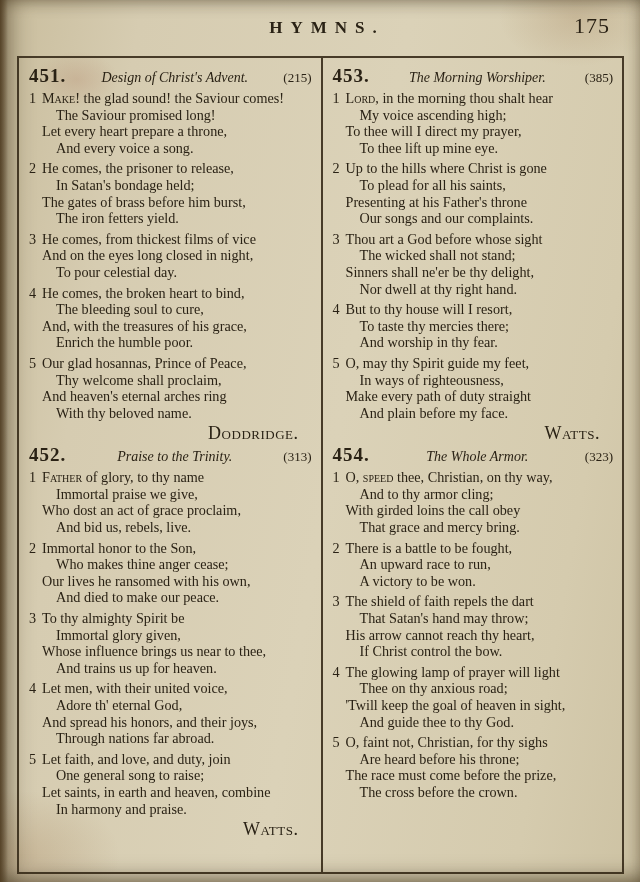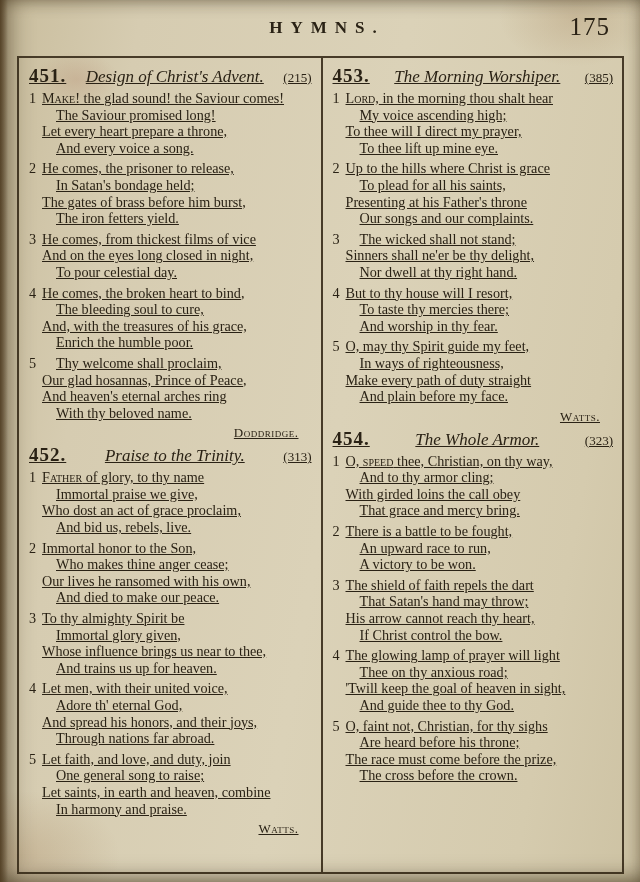--- a/index.html
+++ b/index.html
@@ -28,43 +28,43 @@
   }
   .edge {
     position:absolute; left:0; top:0; bottom:0; width:8px; z-index:6;
     background:linear-gradient(90deg, rgba(78,59,32,.85), rgba(78,59,32,0));
   }
   .header { position:absolute; top:13px; left:44px; right:30px; height:32px; }
   .header-title {
     text-align:center; font-size:17px; font-weight:bold;
     letter-spacing:8px; padding-top:5px; color:var(--ink,#2a2215);
   }
-  .page-num { position:absolute; right:0; top:0; font-size:25px; letter-spacing:1px; }
+  .page-num { position:absolute; right:0; top:0; font-size:22px; letter-spacing:1px; }
   .frame {
     position:absolute; top:56px; left:17px; right:16px; bottom:8px;
     border:2px solid var(--rule,#473b28);
     display:flex; background:transparent;
   }
-  .col { flex:1 1 50%; padding:5px 6px 20px 8px; overflow:hidden;text-decoration:underline; }
+  .col { flex:1 1 50%; padding:5px 6px 20px 8px; overflow:hidden; }
   .col-right { border-left:2px solid var(--rule,#473b28); }
 
   .hymn-head { display:flex; align-items:baseline; margin:2px 0 3px; }
   .hymn-number { font-size:19px; font-weight:bold; letter-spacing:1px; padding-left:2px; }
-  .hymn-title { flex:1; text-align:center; font-style:italic; font-size:17px; }
+  .hymn-title { flex:1; text-align:center; font-style:italic; font-size:14px; }
   .hymn-meter { font-size:13px; padding-right:3px; }
 
   .verse { position:relative; margin-bottom:4px; }
   .vnum { position:absolute; left:2px; top:0; font-size:14.2px; line-height:16.6px; }
   .line { padding-left:15px; font-size:14.2px; line-height:16.6px; white-space:nowrap; }
   .line.indent { padding-left:29px; }
   .sc { font-variant:small-caps; }
 
   .author {
     text-align:right; font-variant:small-caps; letter-spacing:.5px;
-    font-size:13px; line-height:16px; padding-right:16px; margin:0 0 3px;
+    font-size:18px; line-height:16px; padding-right:16px; margin:0 0 3px;
   }
 </style>
 </head>
 <body>
 
 <div class="page">
   <div class="edge"></div>
 
   <div class="header">
     <div class="header-title">HYMNS.</div>
@@ -101,22 +101,22 @@
           </div>
           <div class="verse">
             <span class="vnum">4</span>
             <div class="line">He comes, the broken heart to bind,</div>
             <div class="line indent">The bleeding soul to cure,</div>
             <div class="line">And, with the treasures of his grace,</div>
             <div class="line indent">Enrich the humble poor.</div>
           </div>
           <div class="verse">
             <span class="vnum">5</span>
+            <div class="line">Our glad hosannas, Prince of Peace,</div>
             <div class="line indent">Thy welcome shall proclaim,</div>
-            <div class="line">Our glad hosannas, Prince of Peace,</div>
             <div class="line">And heaven's eternal arches ring</div>
             <div class="line indent">With thy beloved name.</div>
           </div>
           <div class="author">Doddridge.</div>
         </section>
         <section class="hymn">
           <div class="hymn-head">
             <span class="hymn-number">452.</span>
             <span class="hymn-title">Praise to the Trinity.</span>
             <span class="hymn-meter">(313)</span>
@@ -168,27 +168,28 @@
           </div>
           <div class="verse">
             <span class="vnum">1</span>
             <div class="line"><span class="sc">Lord,</span> in the morning thou shalt hear</div>
             <div class="line indent">My voice ascending high;</div>
             <div class="line">To thee will I direct my prayer,</div>
             <div class="line indent">To thee lift up mine eye.</div>
           </div>
           <div class="verse">
             <span class="vnum">2</span>
-            <div class="line">Up to the hills where Christ is grace</div>
+            <div class="line">Up to the hills where Christ is gone</div>
             <div class="line indent">To plead for all his saints,</div>
             <div class="line">Presenting at his Father's throne</div>
             <div class="line indent">Our songs and our complaints.</div>
           </div>
           <div class="verse">
             <span class="vnum">3</span>
+            <div class="line">Thou art a God before whose sight</div>
             <div class="line indent">The wicked shall not stand;</div>
             <div class="line">Sinners shall ne'er be thy delight,</div>
             <div class="line indent">Nor dwell at thy right hand.</div>
           </div>
           <div class="verse">
             <span class="vnum">4</span>
             <div class="line">But to thy house will I resort,</div>
             <div class="line indent">To taste thy mercies there;</div>
             <div class="line indent">And worship in thy fear.</div>
           </div>

